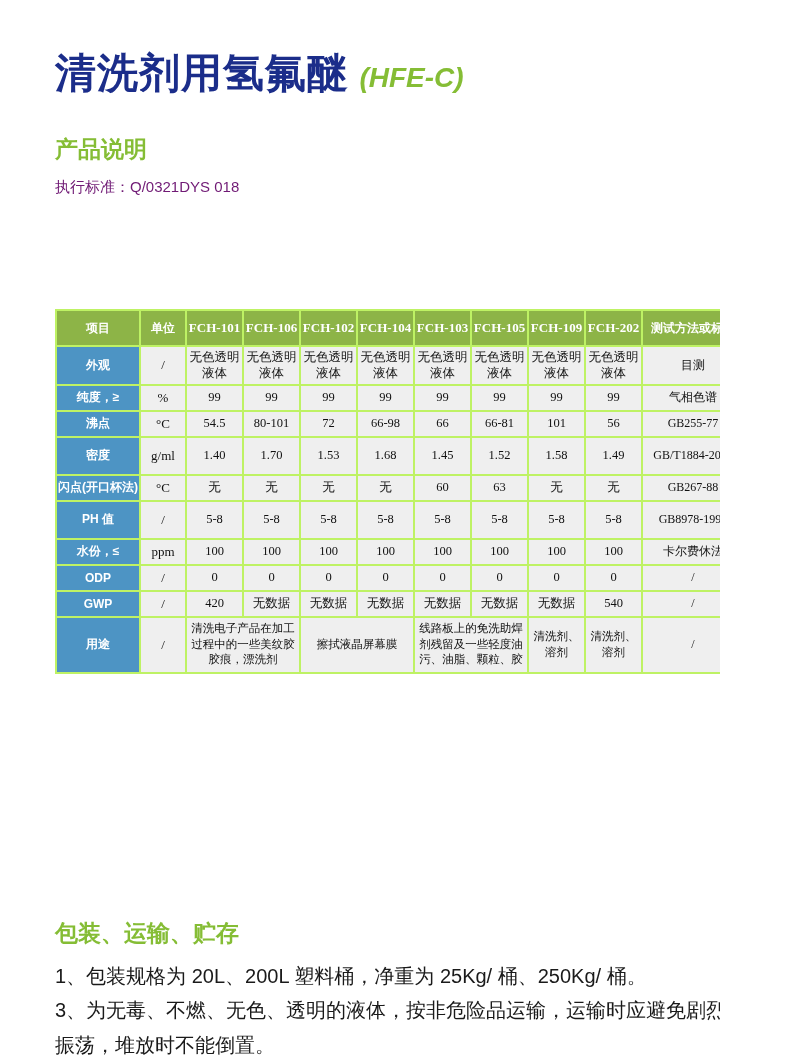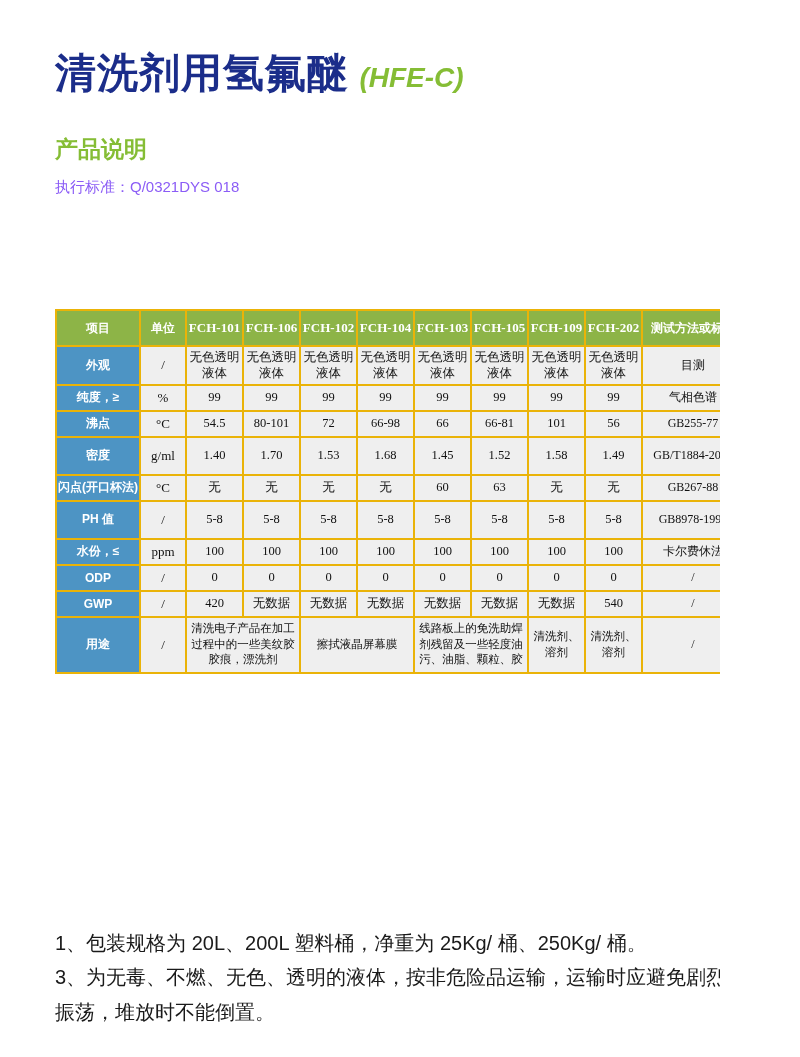--- a/index.html
+++ b/index.html
@@ -10,30 +10,30 @@
   
   .title-wrap { top:46px; }
   .main-title { display:inline; font-size:41px; font-weight:bold; color:#1b2d8a; letter-spacing:1px; }
   .title-suffix { display:inline; font-size:28px; font-weight:bold; font-style:italic; color:#85bd35; margin-left:6px; }
 
   
   .sec-heading { font-size:23px; font-weight:bold; color:#85bd35; margin-bottom:10px; }
 
   
   .body-text { font-size:15px; line-height:1.55; color:#1a1a1a; text-align:justify; }
-  .std-line { font-size:15px; line-height:1.55; color:#8b5cf6; margin-top:2px; }
+  .std-line { font-size:15px; line-height:1.55; color:#701a75; margin-top:2px; }
 
   
   .sec-product { top:134px; }
   .sec-tech { top:303px; }
   .sec-mainuse { top:750px; }
   .sec-pack { top:918px; }
 
   
-  table.spec { border-collapse:separate; border-spacing:2px; width:690px; margin-top:6px; background:#eab308; table-layout:fixed; }
+  table.spec { border-collapse:separate; border-spacing:2px; width:690px; margin-top:6px; background:#bef264; table-layout:fixed; }
   table.spec td, table.spec th { text-align:center; vertical-align:middle; padding:2px 1px; overflow:hidden; }
   th.hdr { background:#8db447; color:#ffffff; font-size:12px; font-weight:bold; height:34px; line-height:1.25; }
   th.hdr.latin { font-family:"Liberation Serif","DejaVu Serif",serif; font-size:13px; }
   td.lbl { background:#4d94c4; color:#ffffff; font-size:12px; font-weight:bold; white-space:nowrap; }
   td.unit { background:#efefef; font-family:"Liberation Serif","DejaVu Serif",serif; font-size:13px; }
   td.val { background:#efefef; font-family:"Liberation Serif","DejaVu Serif",serif; font-size:12.5px; line-height:1.3; }
   td.mth { background:#efefef; font-size:12px; font-family:"Liberation Serif","DejaVu Serif",serif; line-height:1.25; }
   tr.r-tall td { height:36px; }
   tr.r-std td { height:24px; }
   tr.r-use td { height:54px; }
@@ -224,19 +224,20 @@
         <td class="val use">清洗剂、溶剂</td>
         <td class="val use">清洗剂、溶剂</td>
         <td class="mth">/</td>
       </tr>
     </tbody>
       </table>
   </div>
 
 
   <div class="section sec-pack">
+    <div class="sec-heading">包装、运输、贮存</div>
     <ul class="pack-list">
       <li>1、包装规格为 20L、200L 塑料桶，净重为 25Kg/ 桶、250Kg/ 桶。</li>
       <li>3、为无毒、不燃、无色、透明的液体，按非危险品运输，运输时应避免剧烈振荡，堆放时不能倒置。</li>
     </ul>
   </div>
 
 </div>
 
 </body></html>

